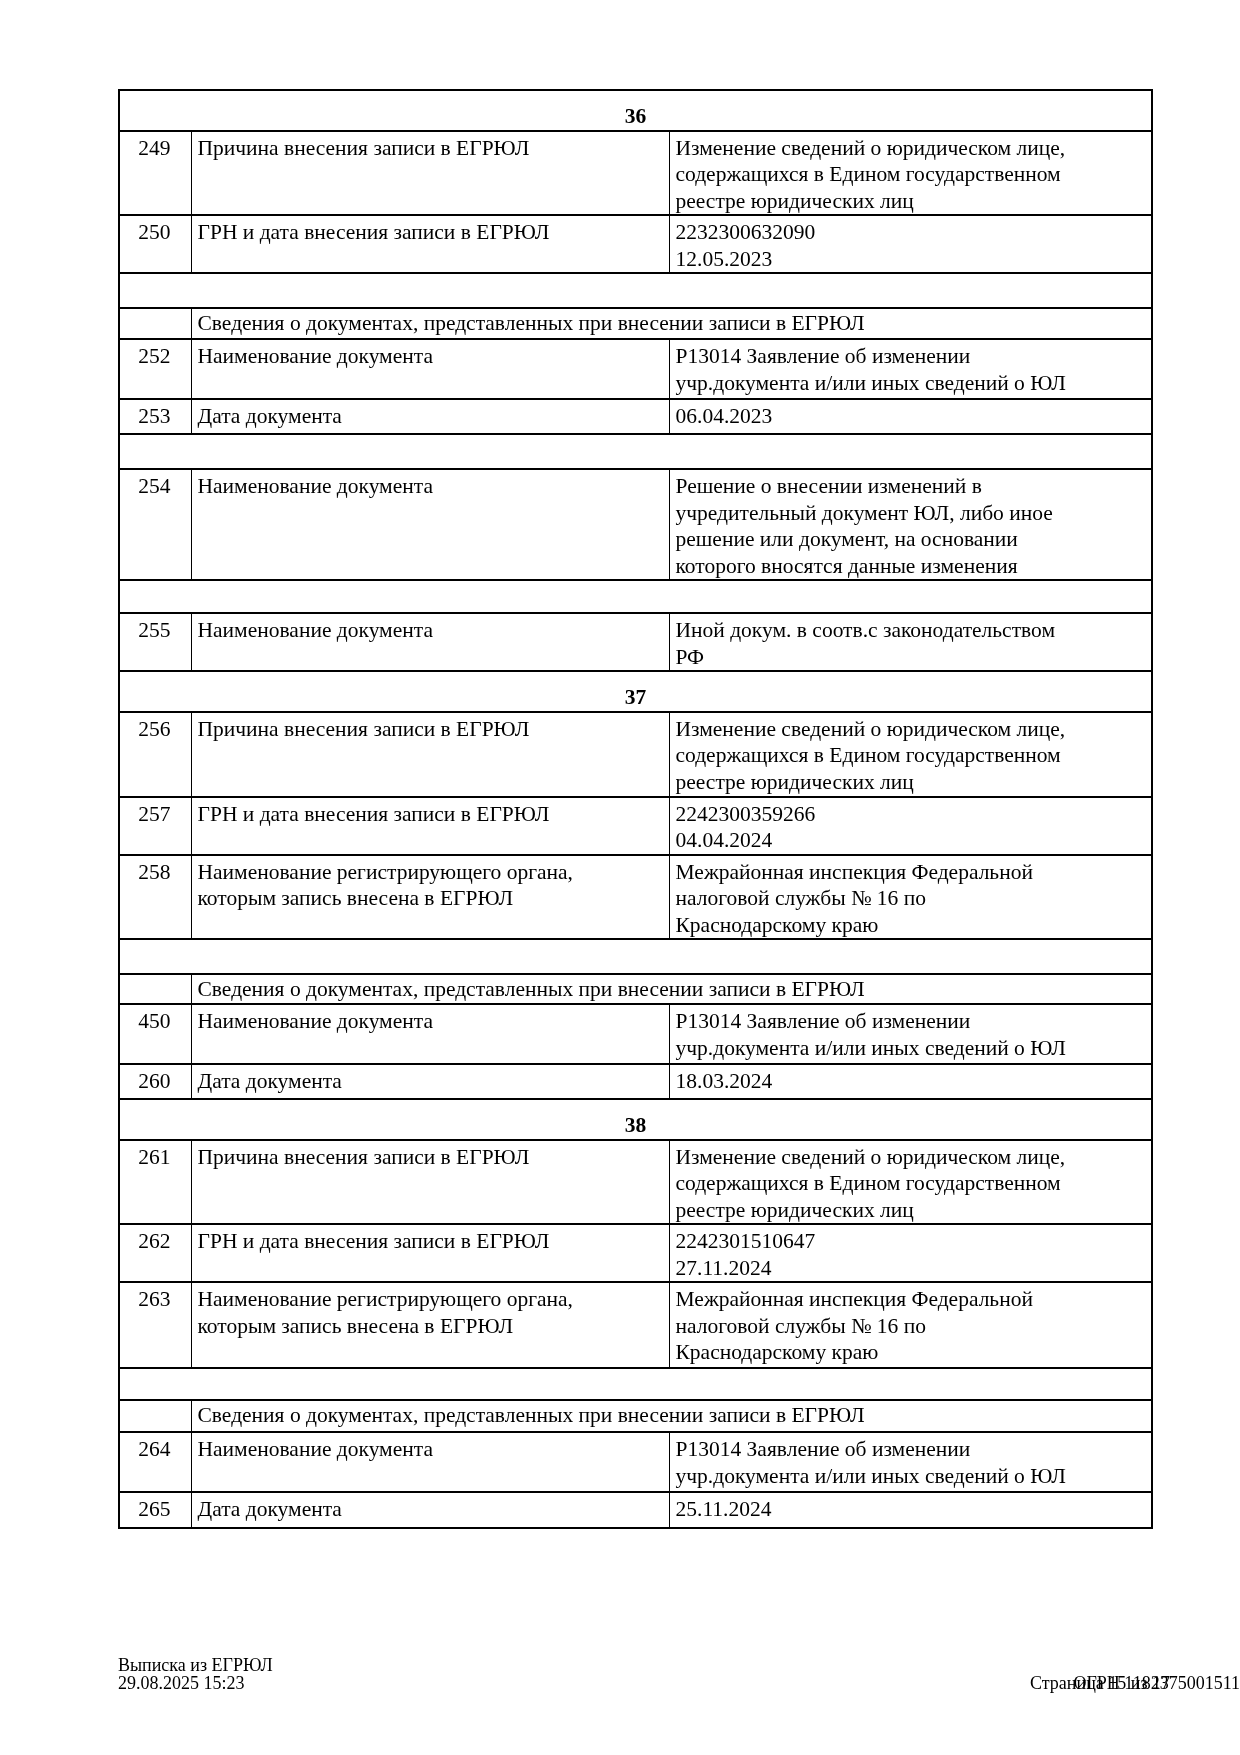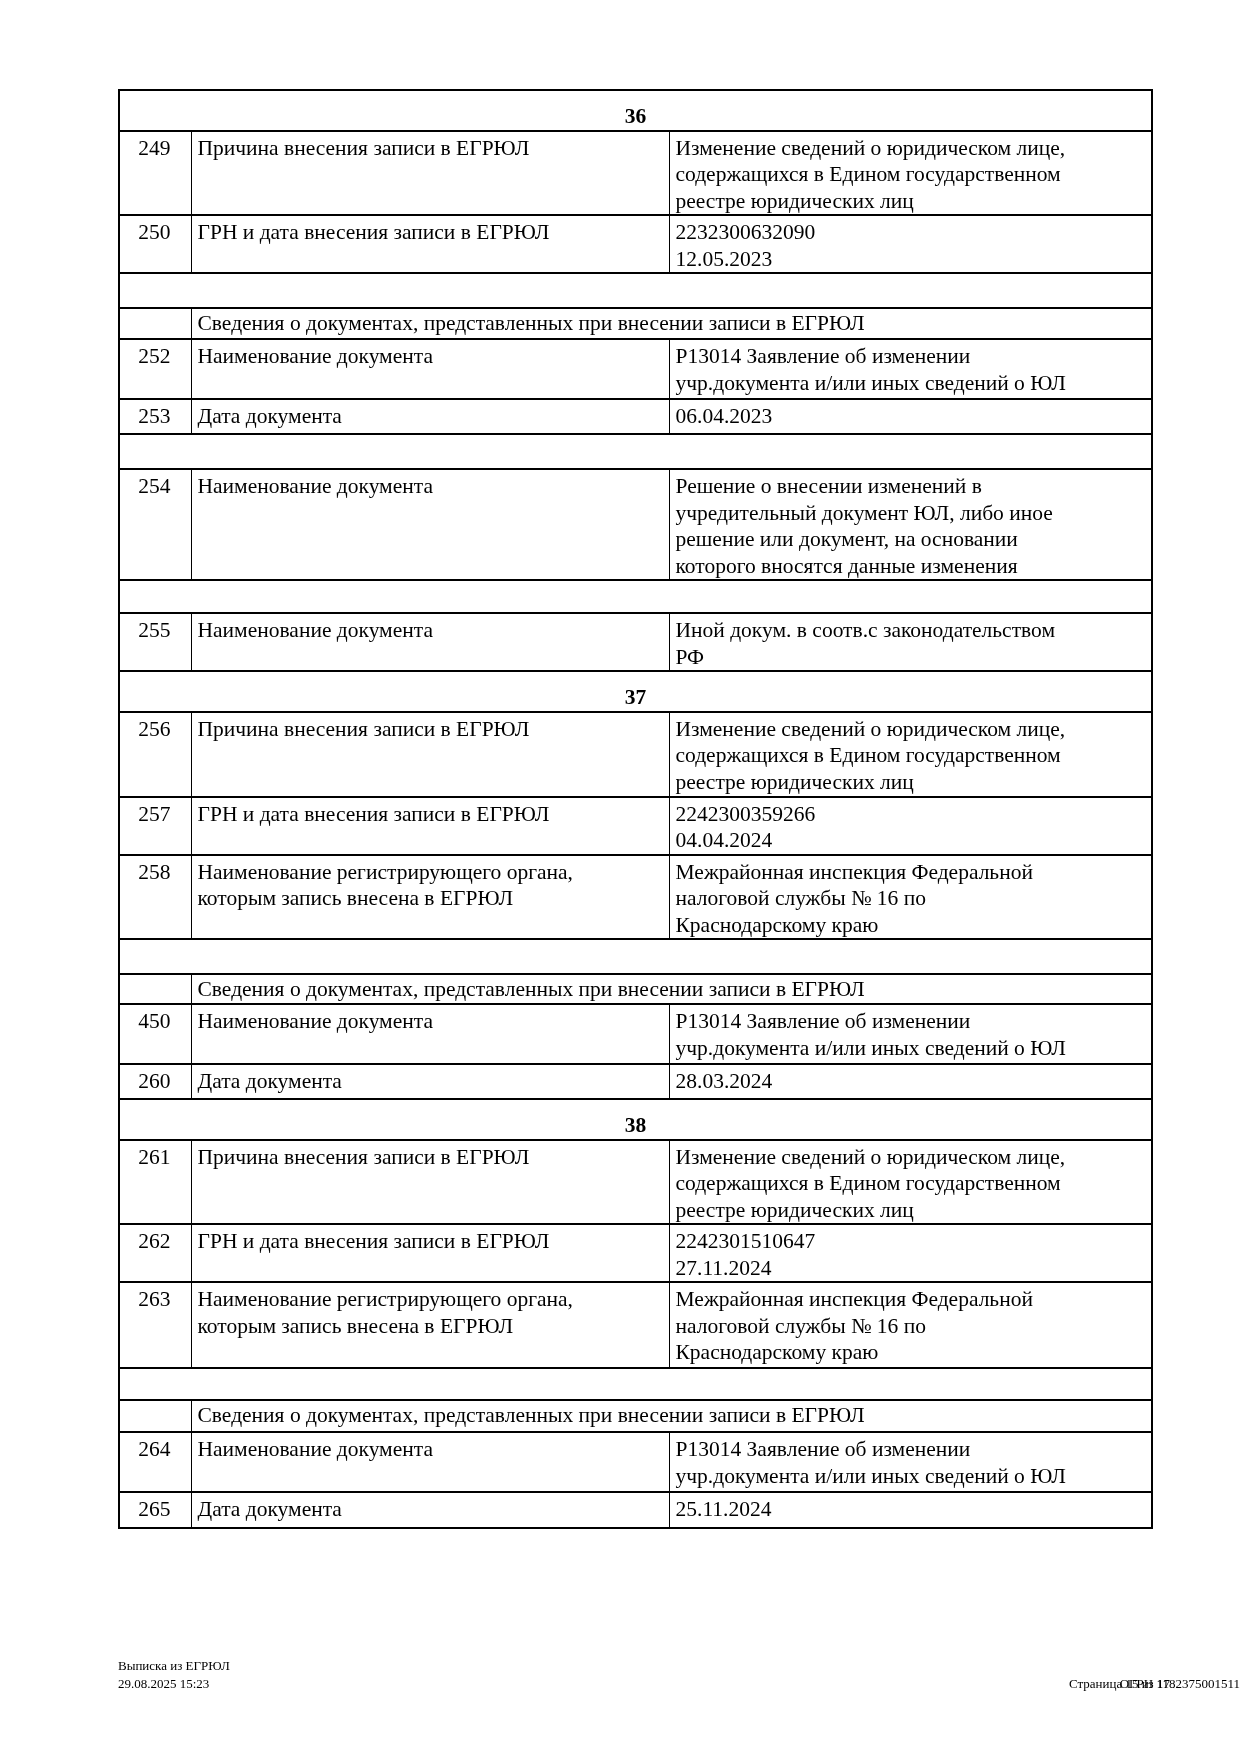--- a/index.html
+++ b/index.html
@@ -57,21 +57,21 @@
   tr.spacer td {
     padding: 0;
   }
   .footer {
     position: absolute;
     left: 0;
     top: 0;
     width: 1240px;
     height: 1755px;
     pointer-events: none;
-    font-size: 13px;
+    font-size: 18px;
     line-height: 17.5px;
   }
   .footer-left {
     position: absolute;
     left: 118px;
     top: 1657px;
     text-align: left;
   }
   .footer-center {
     position: absolute;
@@ -188,21 +188,21 @@
       </tr>
       <tr style="height:60px">
         <td class="cell-num">450</td>
         <td>Наименование документа</td>
         <td>Р13014 Заявление об изменении
 учр.документа и/или иных сведений о ЮЛ</td>
       </tr>
       <tr style="height:35px">
         <td class="cell-num">260</td>
         <td>Дата документа</td>
-        <td>28.03.2024</td>
+        <td>18.03.2024</td>
       </tr>
 
       <tr class="section-header" style="height:37px">
         <td colspan="3">38</td>
       </tr>
       <tr style="height:84px">
         <td class="cell-num">261</td>
         <td>Причина внесения записи в ЕГРЮЛ</td>
         <td>Изменение сведений о юридическом лице,
 содержащихся в Едином государственном

